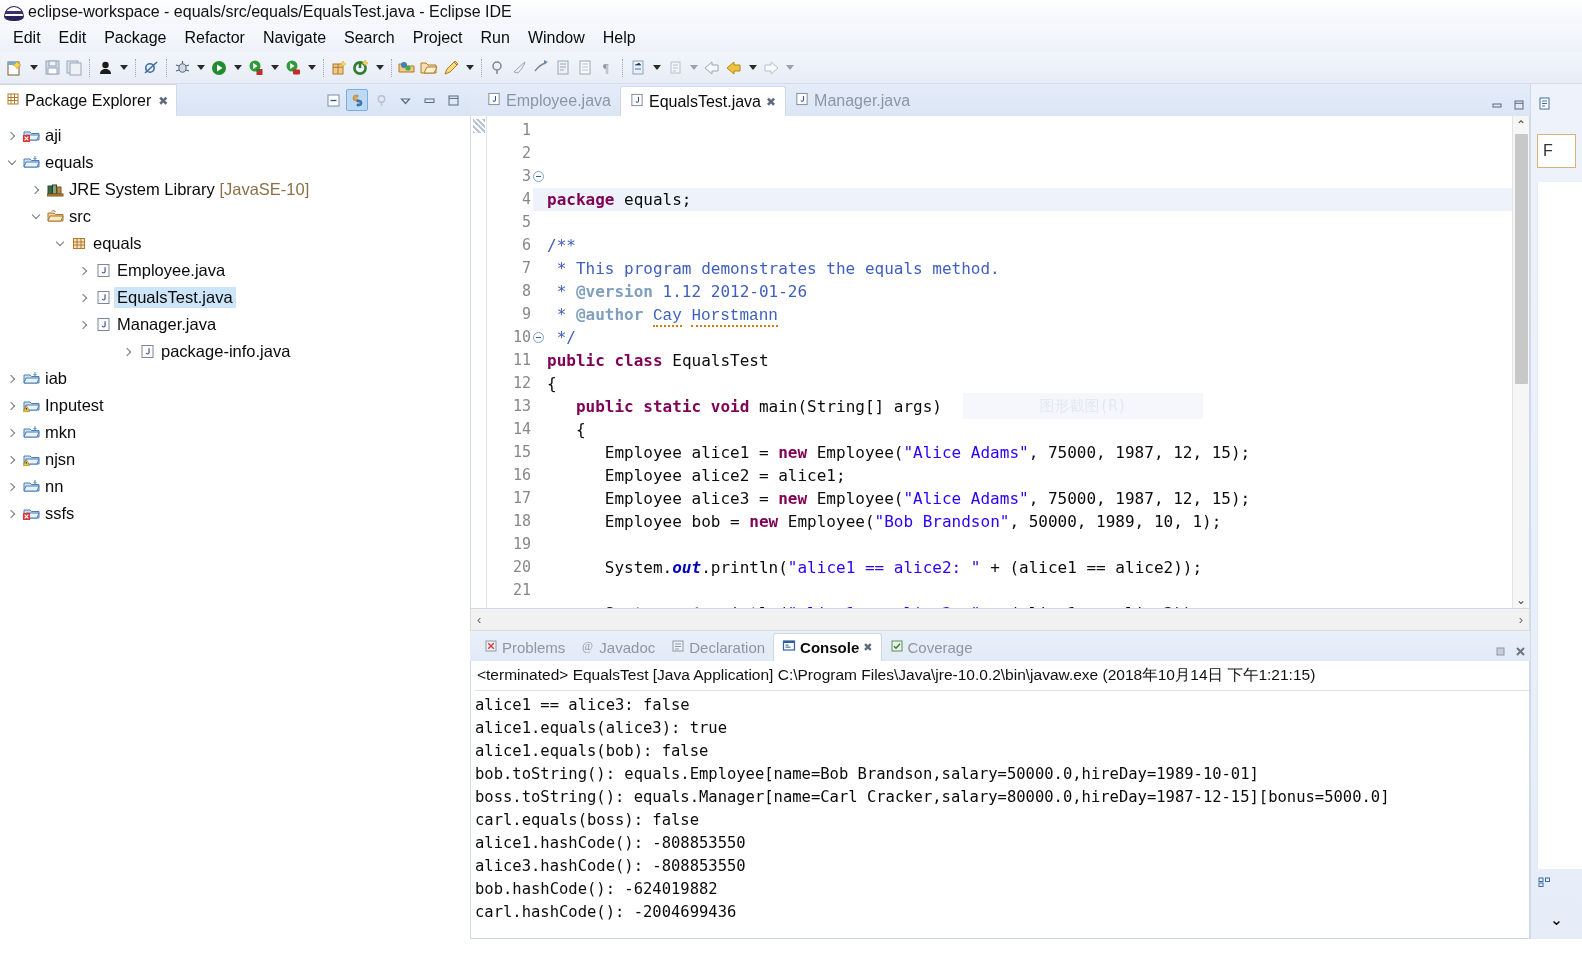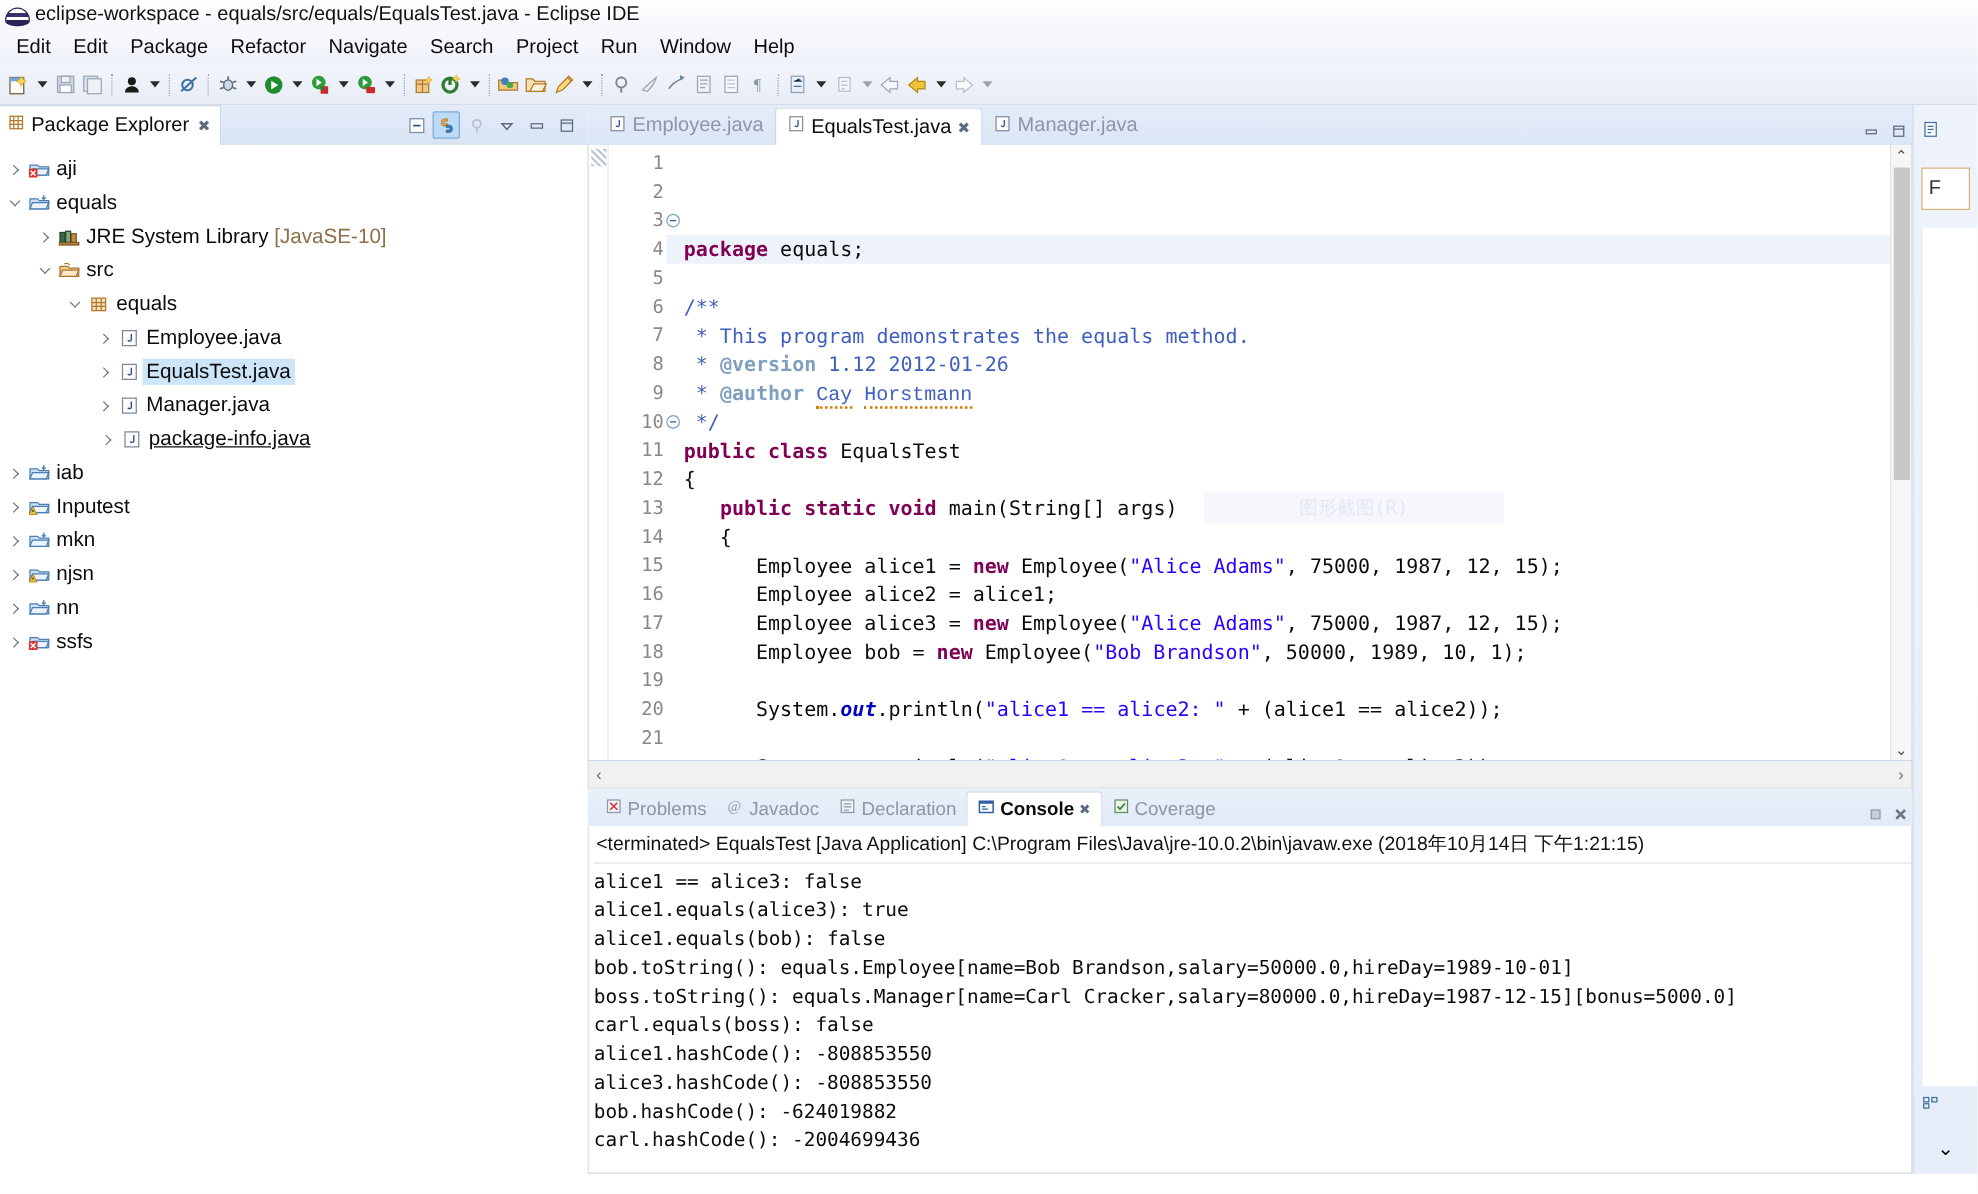--- a/index.html
+++ b/index.html
@@ -563,21 +563,21 @@
             <b></b>
           </span>
           <span class="ic">
             <svg width="15" height="15" viewBox="0 0 15 15">
               <rect x="2" y="1.5" width="11" height="12" fill="#fdfdfd" stroke="#7c8899"></rect>
               <path d="M9.6 4.2v4.4c0 1.1-.8 1.8-1.9 1.8-.9 0-1.6-.4-1.9-1.1l1-.5c.15.4.5.6.9.6.5 0 .8-.3.8-.9V4.2z" fill="#2e4b8f"></path>
             </svg>
           </span>
           <span class="nm">Manager.java</span>
         </div>
-        <div class="row" style="padding-left: 78px; text-decoration: underline;">
+        <div class="row" style="padding-left: 120px;">
           <span class="tw">
             <b></b>
           </span>
           <span class="ic">
             <svg width="15" height="15" viewBox="0 0 15 15">
               <rect x="2" y="1.5" width="11" height="12" fill="#fdfdfd" stroke="#7c8899"></rect>
               <path d="M9.6 4.2v4.4c0 1.1-.8 1.8-1.9 1.8-.9 0-1.6-.4-1.9-1.1l1-.5c.15.4.5.6.9.6.5 0 .8-.3.8-.9V4.2z" fill="#2e4b8f"></path>
             </svg>
           </span>
           <span class="nm">package-info.java</span>

